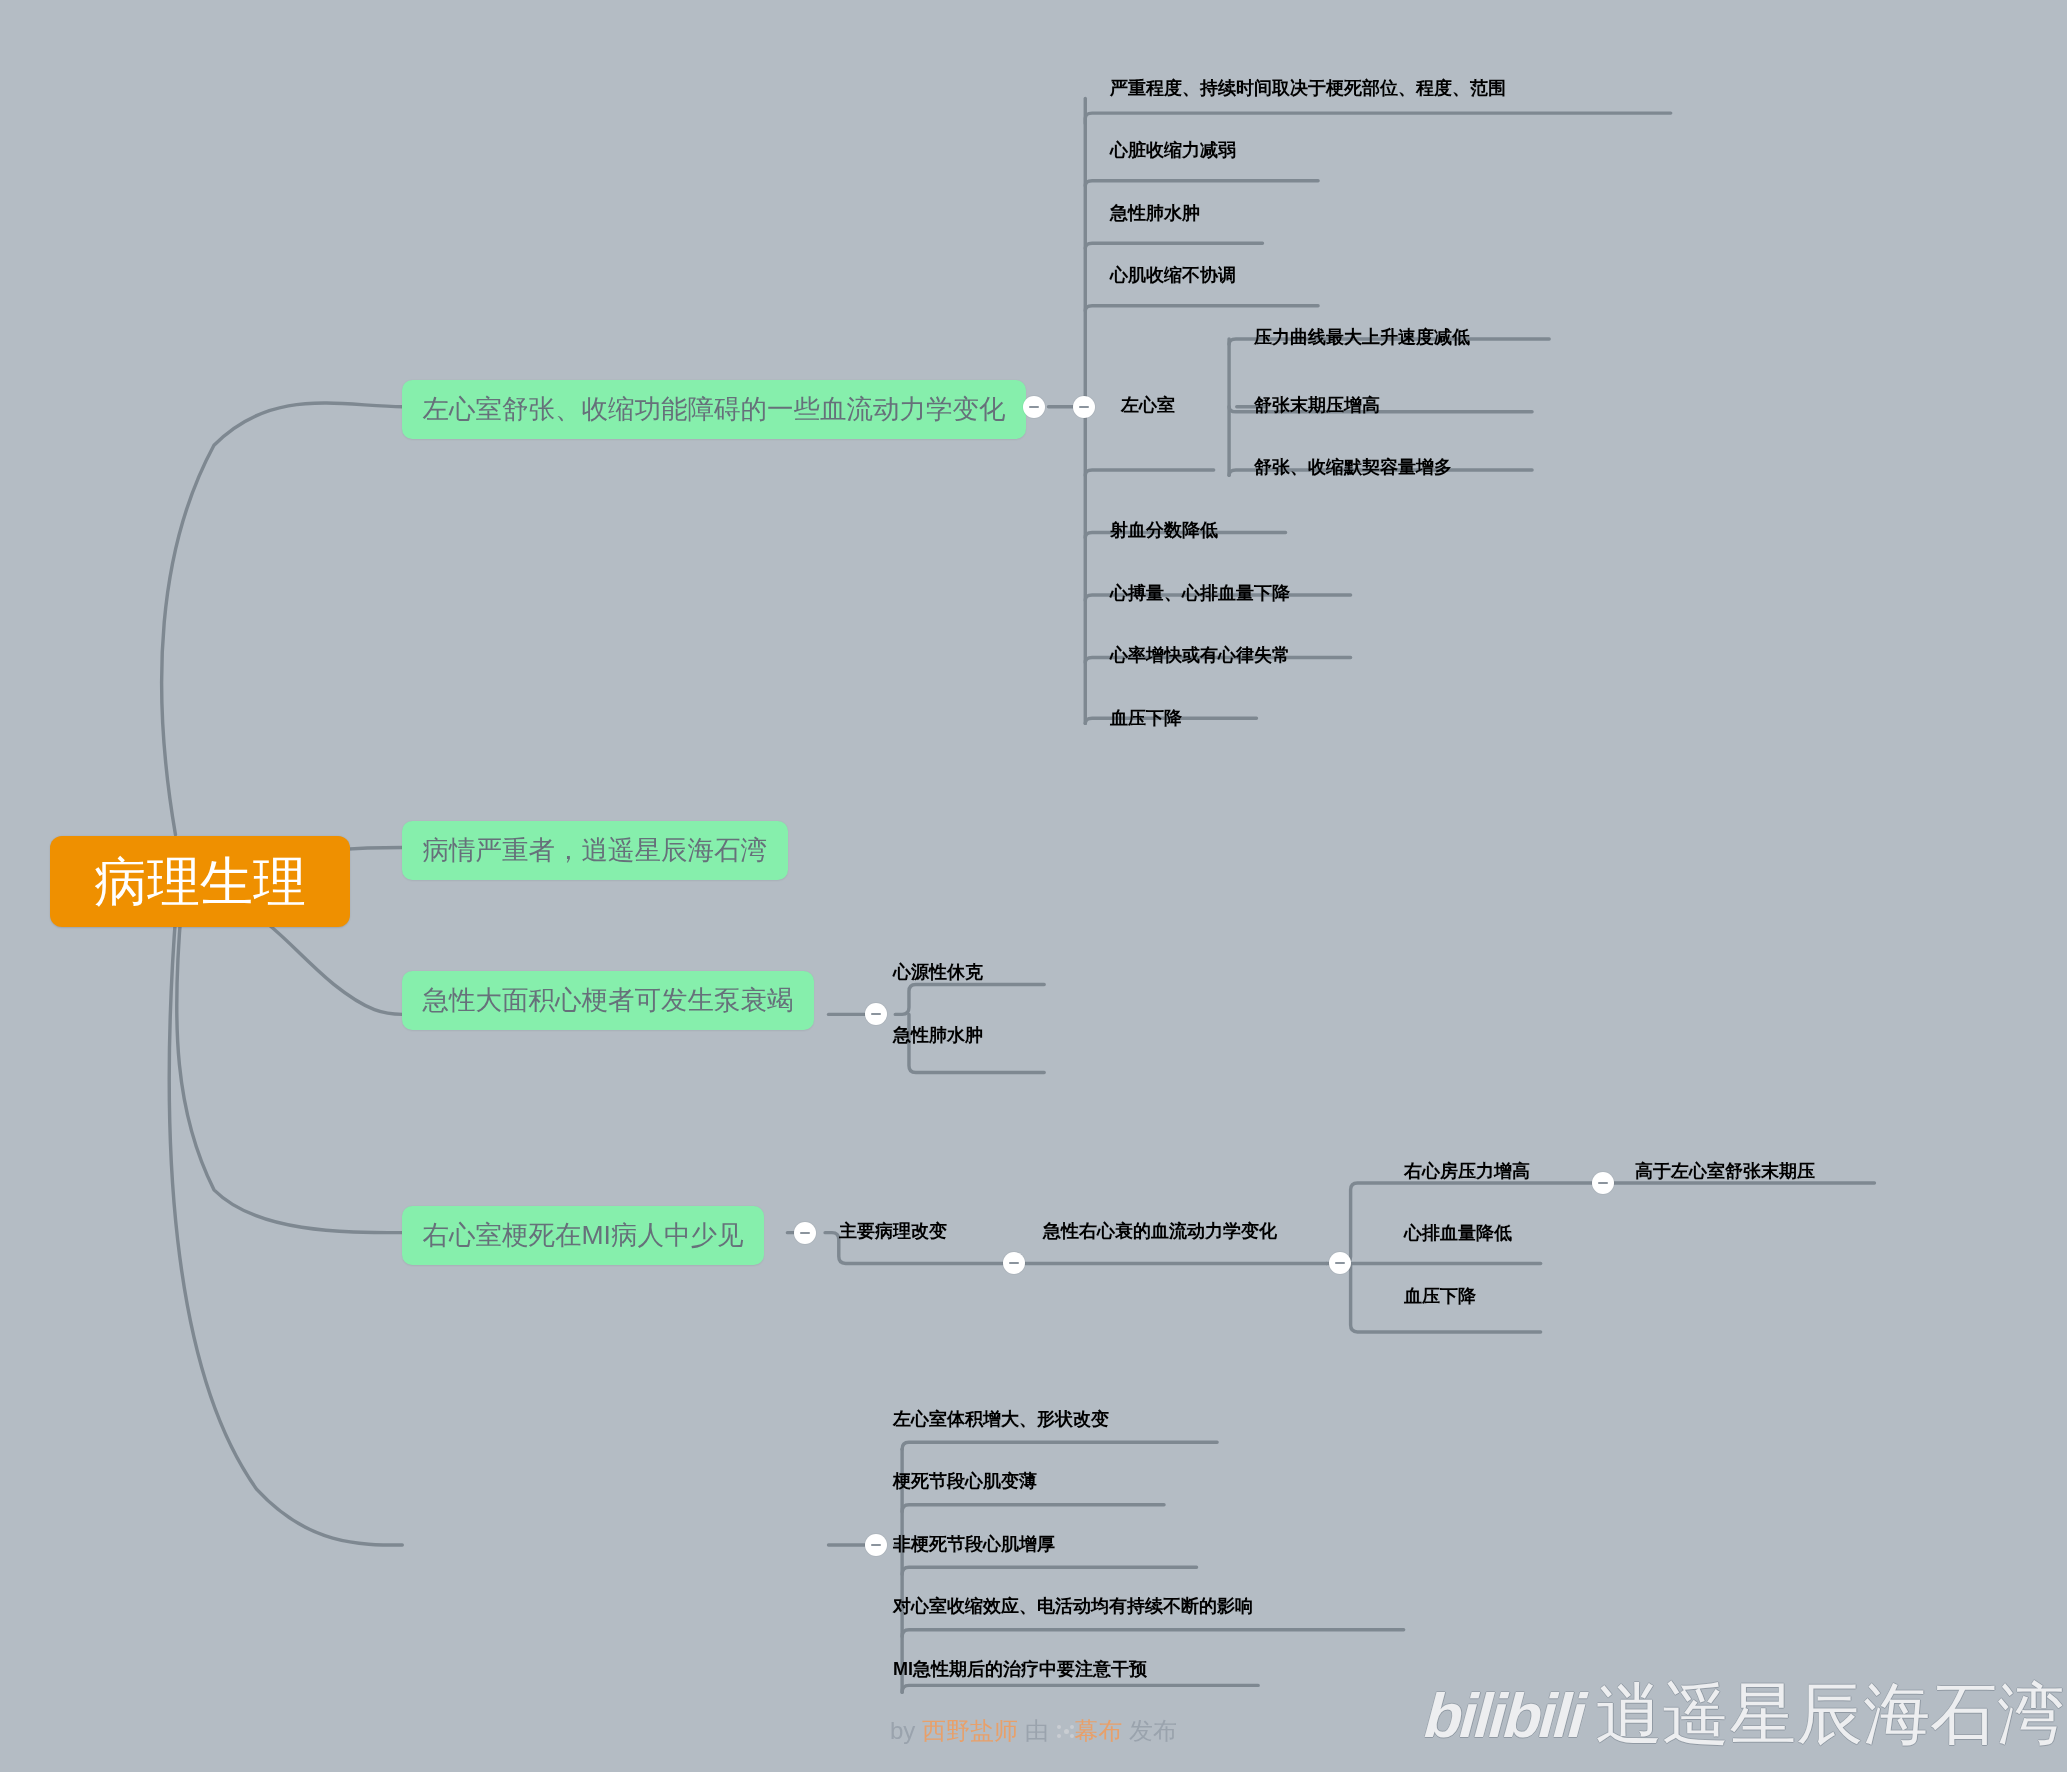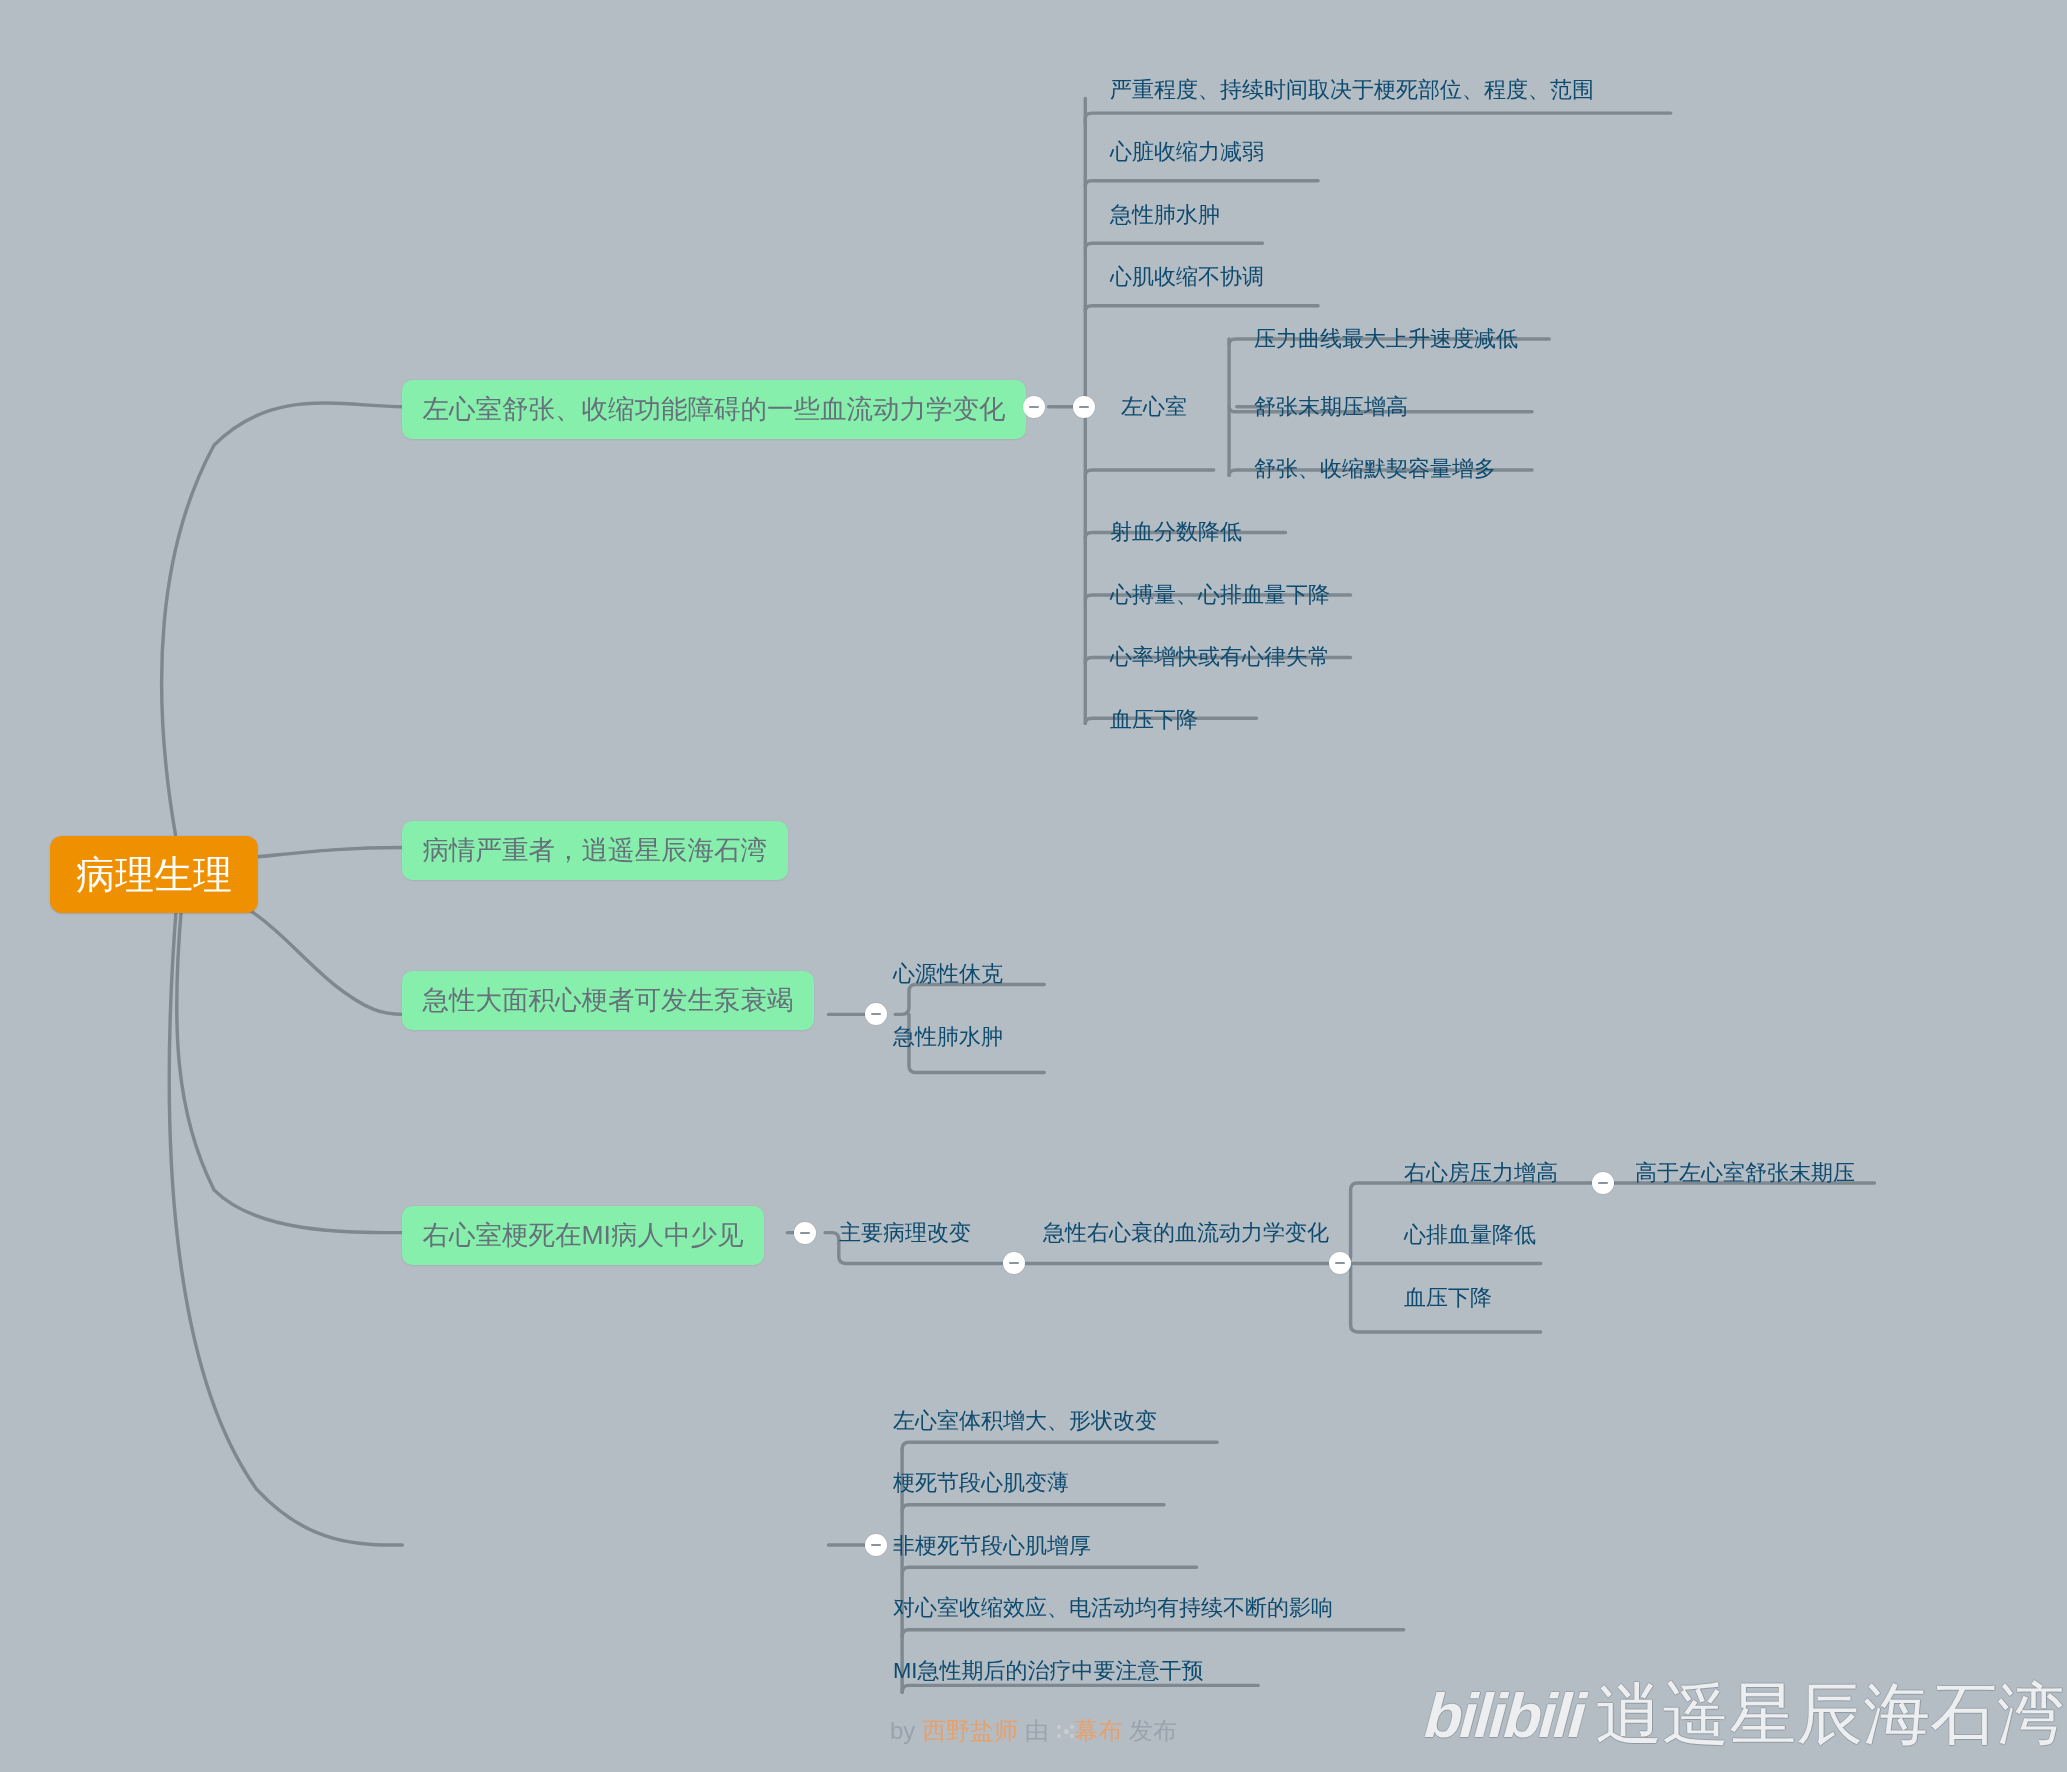--- a/index.html
+++ b/index.html
@@ -11,47 +11,48 @@
   }
   #canvas{position:absolute;left:0;top:0;width:2067px;height:1772px;}
   #edges{position:absolute;left:0;top:0;width:2067px;height:1772px;pointer-events:none;}
 
   
   .root-node{
     position:absolute;
     background:#ef9000;
     border-radius:12px;
     color:#ffffff;
-    font-size:39px;
-    line-height:1;
-    padding:19px 26px;
+    font-size:53px;
+    line-height:1;
+    padding:19px 44px;
     white-space:nowrap;
     box-shadow:0 0.9px 1.7px rgba(0,0,0,.12);
   }
 
   
   .box-node{
     position:absolute;
     background:#86efac;
     border-radius:10.3px;
     color:#66707a;
     font-size:26.5px;
     line-height:1;
     padding:16.3px 20.5px;
     white-space:nowrap;
     box-shadow:0 0.9px 1.7px rgba(0,0,0,.07);
   }
 
   
   .leaf{
     position:absolute;
-    color:#0c4a6e;
-    font-size:22px;
-    line-height:1;
-    white-space:nowrap;
+    color:#000000;
+    font-size:18px;
+    line-height:1;
+    white-space:nowrap;
+    font-weight:bold;
   }
 
   
   .toggle{
     position:absolute;
     width:22px;height:22px;
     background:#ffffff;
     border-radius:50%;
     box-shadow:0 0 0 0.9px rgba(0,0,0,.04);
     display:flex;align-items:center;justify-content:center;

